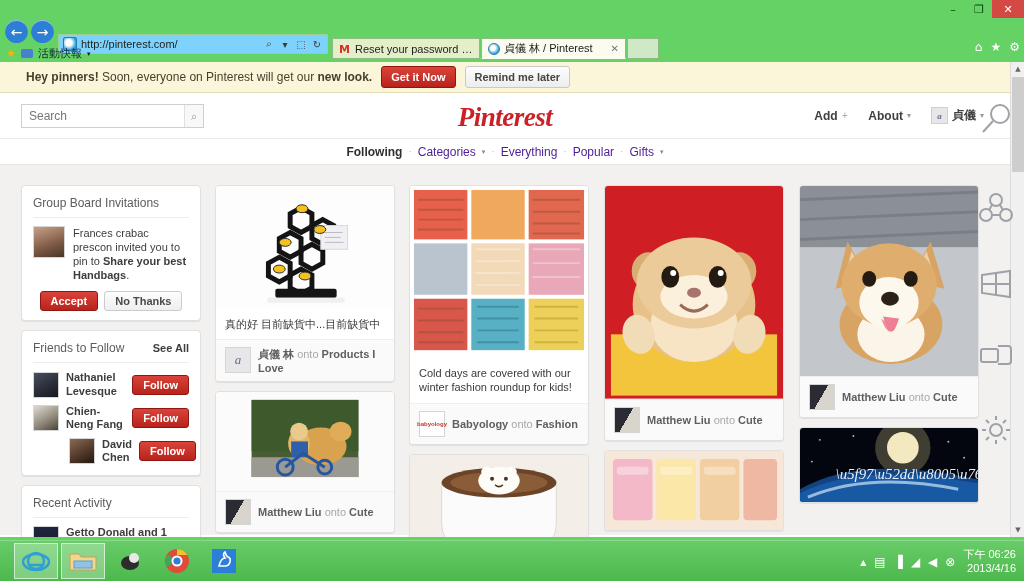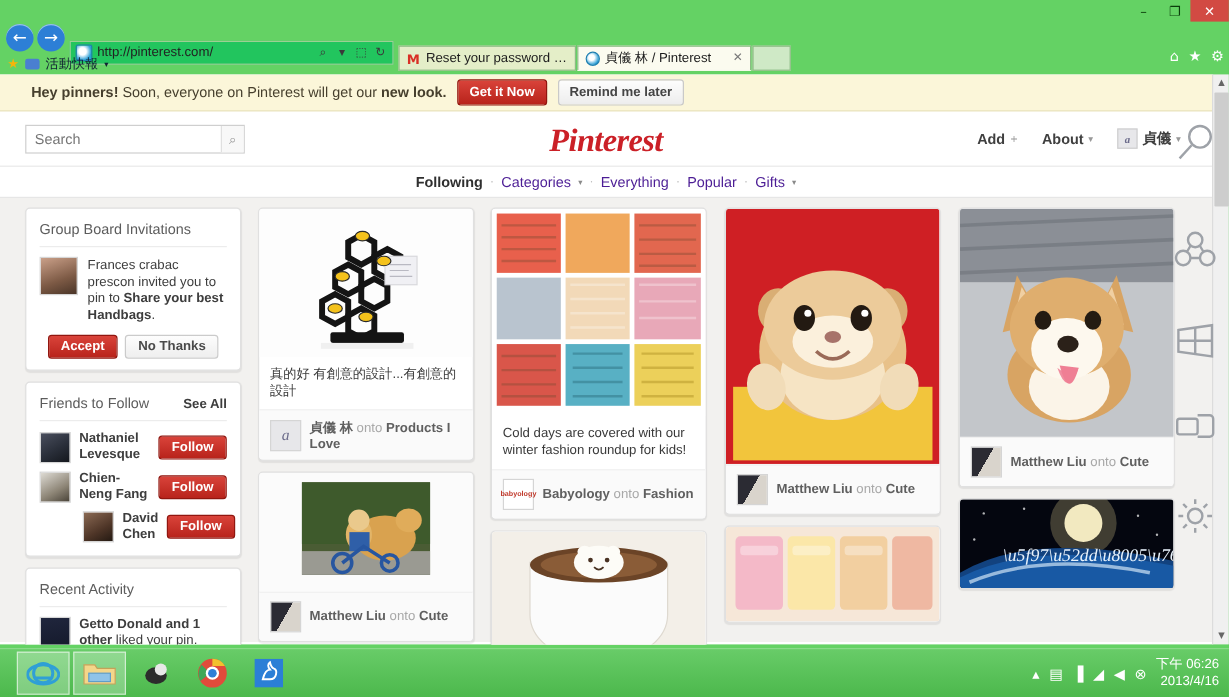--- a/index.html
+++ b/index.html
@@ -20,21 +20,21 @@
 
   
   .navrow { position: absolute; left: 0; top: 18px; width: 1024px; height: 27px; }
   .navbtn { position: absolute; top: 2px; width: 23px; height: 23px; border-radius: 50%;
             background: #2d7fd6; color: #fff; display:flex; align-items:center; justify-content:center;
             font-size: 14px; font-family:"DejaVu Sans", sans-serif; box-shadow: inset 0 1px 0 rgba(255,255,255,.5); }
   .navbtn.back { left: 5px; }
   .navbtn.fwd  { left: 31px; background:#2d7fd6; }
 
   .addressbar { position: absolute; left: 58px; top: 16px; width: 270px; height: 20px;
-                background: #22c55e; border: 1px solid #9ccf94; display: flex; align-items: center;
+                background: #7dd3fc; border: 1px solid #9ccf94; display: flex; align-items: center;
                 padding: 0 2px; }
   .ie-favicon { width: 14px; height: 14px; margin: 0 4px 0 2px; border-radius: 2px;
                 background: radial-gradient(circle at 40% 40%, #fff 30%, #2e9fd6 70%);
                 border: 1px solid #1f7fb0; flex: none; }
   .url { flex: 1; font-size: 11px; color: #222; white-space: nowrap; overflow: hidden; }
   .ab-icon { width: 16px; height: 16px; display:flex; align-items:center; justify-content:center;
              color:#3a3a3a; font-size: 10px; font-family:"DejaVu Sans", sans-serif; flex:none;}
 
   
   .tab { position: absolute; top: 20px; height: 21px; border: 1px solid #8cbb84;
@@ -104,21 +104,21 @@
   
   .pnav { height: 26px; background: #fff; border-bottom: 1px solid #e6e6e6;
           display: flex; align-items: center; justify-content: center; gap: 6px; }
   .pnav a { font-size: 12px; color: #4c1d95; }
   .pnav a.active { font-weight: bold; color: #2f2f2f; }
   .pnav .dot { color: #bdbdbd; font-size: 10px; }
   .pnav .caret { font-size: 7px; color: #8a8a8a; font-family:"DejaVu Sans", sans-serif; }
 
   
   .grid { position: relative; height: 370px; background: #f2f1ef; padding: 8px 0 0 0; }
-  .col { position: absolute; top: 8px; width: 180px; }
+  .col { position: absolute; top: 20px; width: 180px; }
   .col.c0 { left: 21px; } .col.c1 { left: 215px; } .col.c2 { left: 409px; }
   .col.c3 { left: 604px; } .col.c4 { left: 799px; }
 
   .card { background: #fff; border: 1px solid #e0e0e0; border-radius: 4px;
           box-shadow: 0 1px 1px rgba(0,0,0,.07); margin-bottom: 9px; overflow: hidden; }
 
   
   .mod { padding: 10px 11px 9px; }
   .mod-title { font-size: 12px; color: #5c5c5c; margin-bottom: 7px; display:flex;
                justify-content: space-between; align-items: baseline; }
@@ -360,21 +360,21 @@
             </g>
             <g fill="#f4c21c" stroke="#2a2a2a" stroke-width="1">
               <ellipse cx="87" cy="23" rx="6" ry="4"></ellipse>
                 <ellipse cx="105" cy="44" rx="6" ry="4"></ellipse>
               <ellipse cx="70" cy="57" rx="6" ry="4"></ellipse>
                 <ellipse cx="64" cy="84" rx="6" ry="4"></ellipse>
               <ellipse cx="90" cy="91" rx="6" ry="4"></ellipse>
             </g>
             <rect x="52" y="113" width="78" height="5" fill="#f0f0f0"></rect>
           </svg>
-          <div class="pin-cap">真的好 有創意的設計...有創意的設計</div>
+          <div class="pin-cap">真的好 目前缺貨中...目前缺貨中</div>
           <div class="pin-foot">
             <div class="av av26" style="background:#e7e7ea;display:flex;align-items:center;justify-content:center;
                         font-family:'Liberation Serif',serif;font-style:italic;font-size:13px;color:#6a6a8a;">a</div>
             <div class="pf-text">
               <span>貞儀 林</span>
               <span class="onto">onto</span>
               <span>Products I Love</span>
             </div>
           </div>
         </div>

